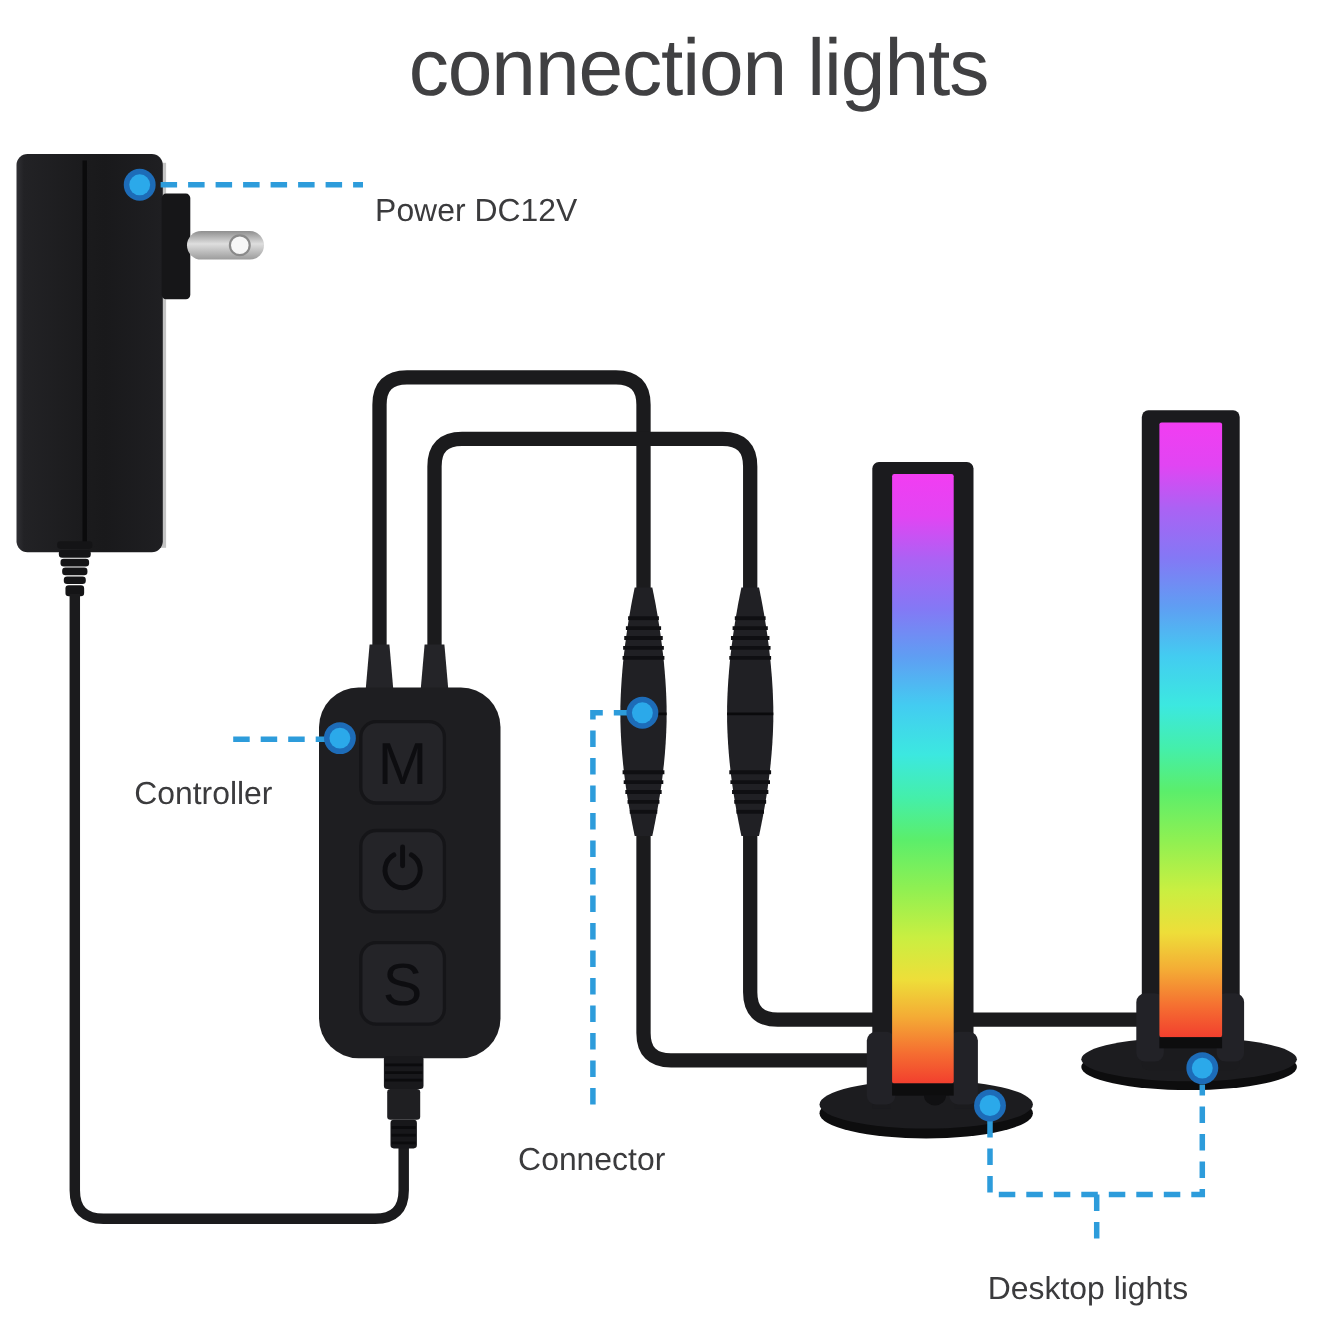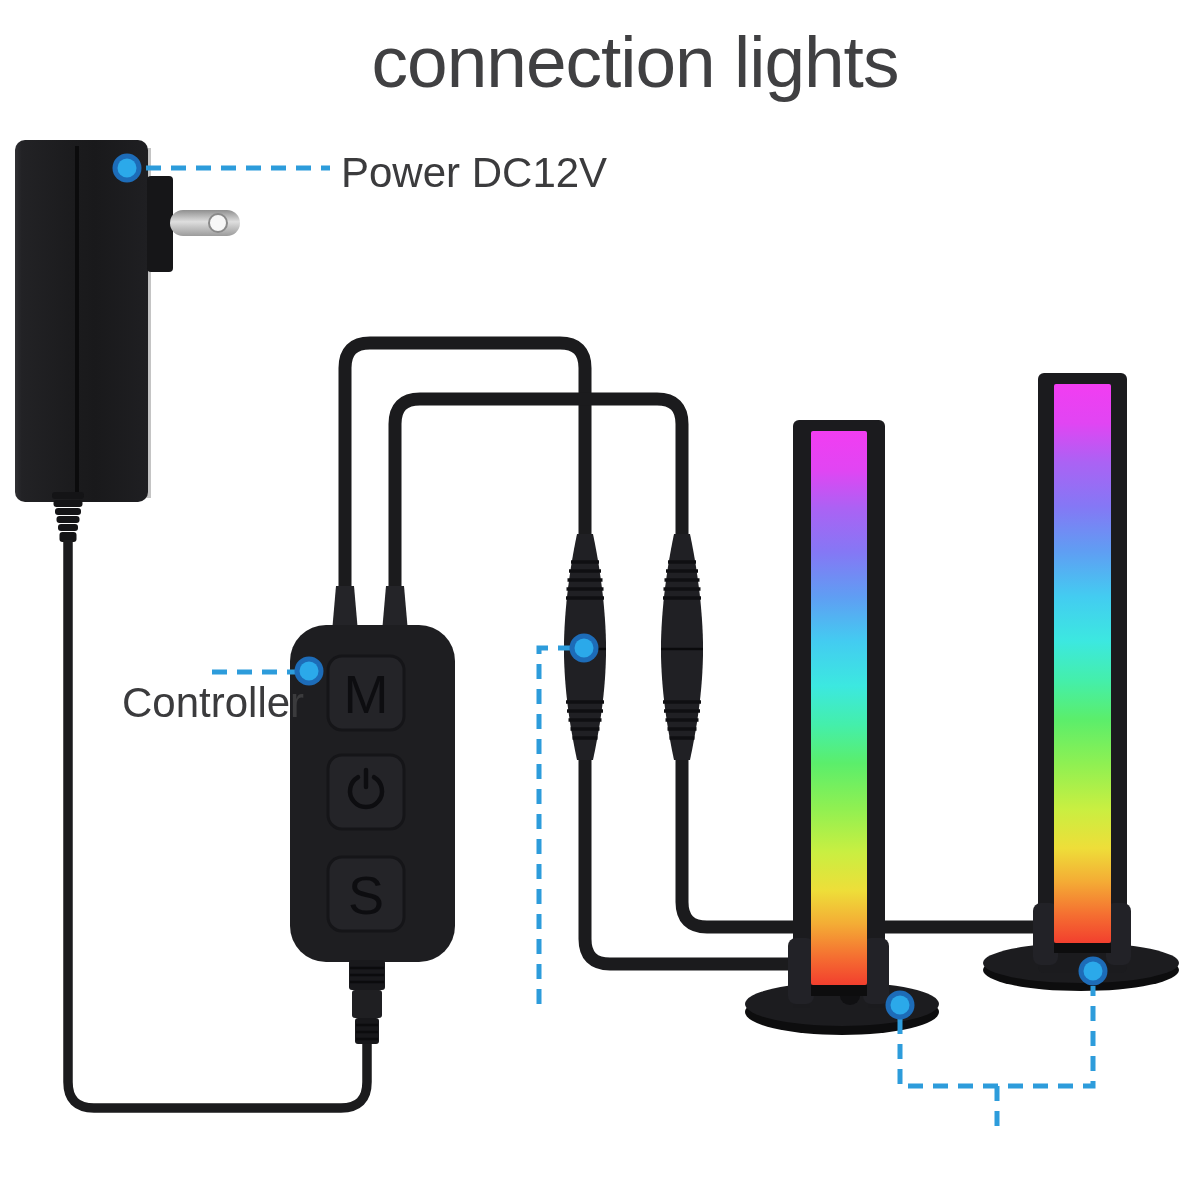--- a/index.html
+++ b/index.html
@@ -5,21 +5,21 @@
   html,body{margin:0;padding:0;background:#fff;}
   .stage{
     position:relative;width:1200px;height:1200px;background:#ffffff;
     overflow:hidden;font-family:"Liberation Sans",sans-serif;
   }
   .stage svg{position:absolute;left:0;top:0;}
   .title{
     position:absolute;left:70px;top:20px;width:1130px;text-align:center;
     font-size:73px;letter-spacing:-1px;color:#404042;
   }
-  .lbl{position:absolute;color:#3b3b3d;font-size:42px;white-space:nowrap;}
+  .lbl{position:absolute;color:#3b3b3d;font-size:29px;white-space:nowrap;margin-top:27px;}
   .lbl-power{left:341px;top:149px;}
   .lbl-controller{left:122px;top:679px;}
   .lbl-connector{left:471px;top:1012px;}
   .lbl-desktop{left:898px;top:1129px;}
 </style>
 </head>
 <body>
 
 <div class="stage">
 
@@ -193,13 +193,15 @@
   </g>
   <g>
     <circle cx="1093" cy="971" r="14.5" fill="#1d6cb8"></circle>
         <circle cx="1093" cy="971" r="9.5" fill="#2ba9ea"></circle>
   </g>
 </svg>
 
   <div class="title">connection lights</div>
   <div class="lbl lbl-power">Power DC12V</div>
   <div class="lbl lbl-controller">Controller</div>
+  <div class="lbl lbl-connector">Connector</div>
+  <div class="lbl lbl-desktop">Desktop lights</div>
 </div>
 
 </body></html>

